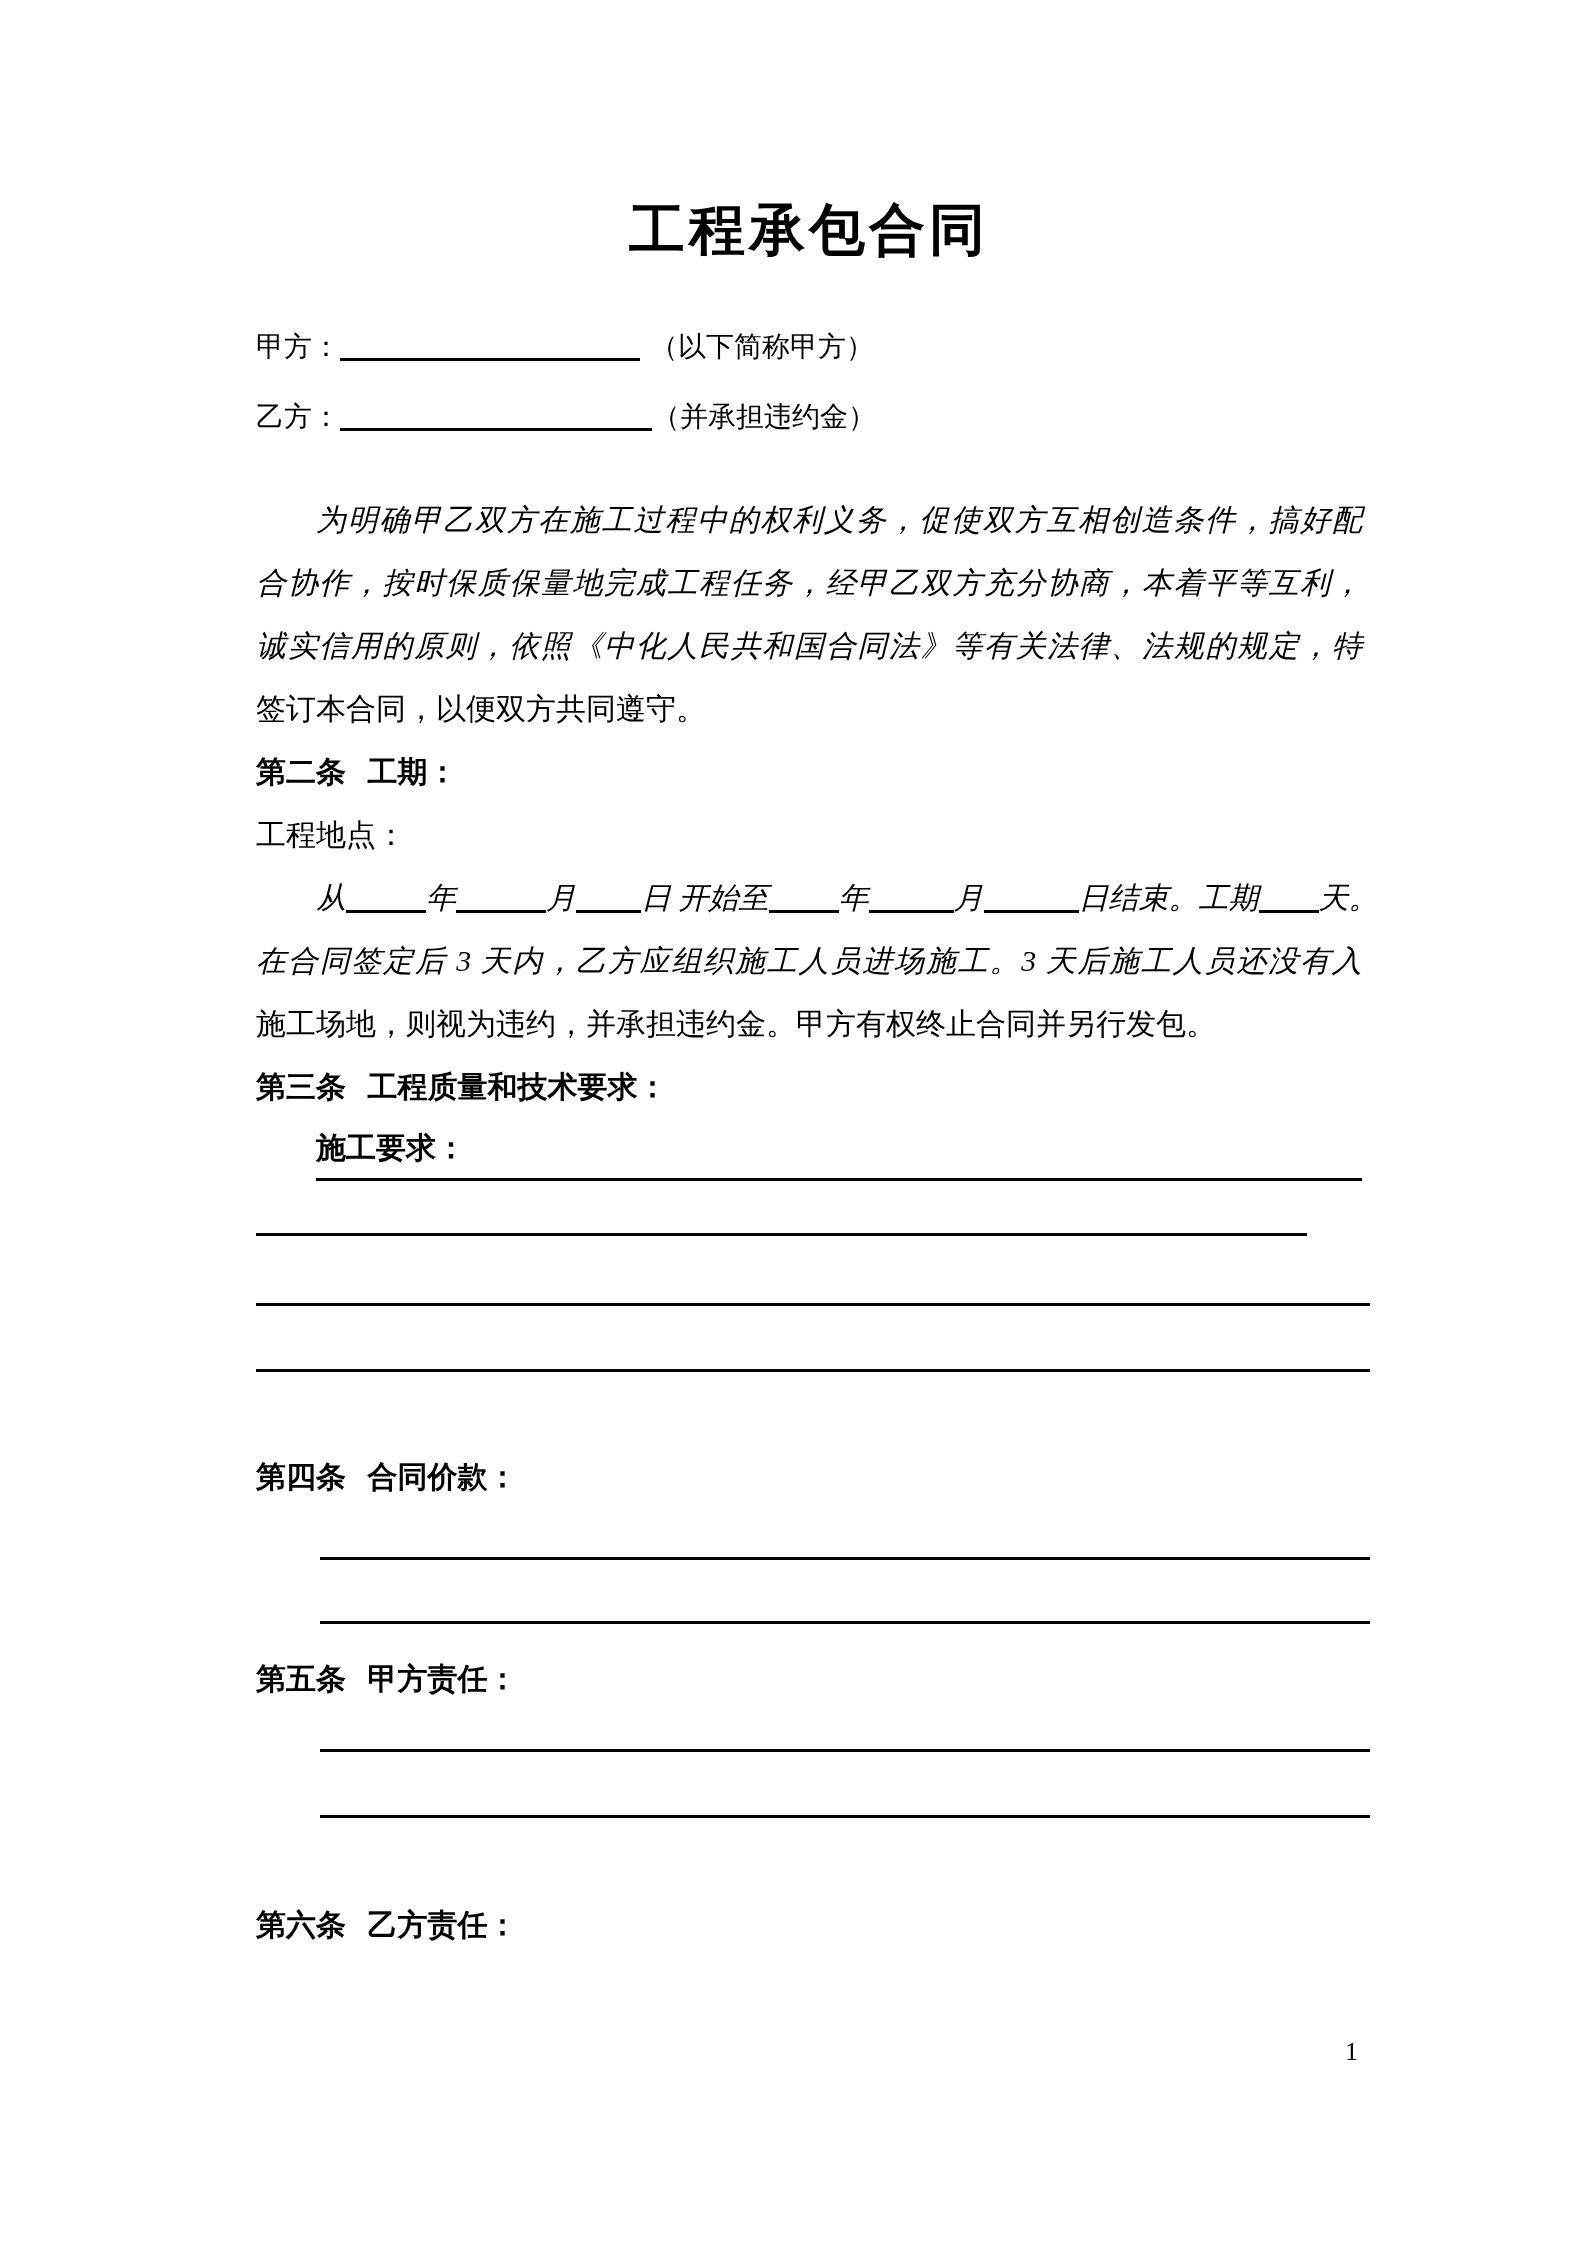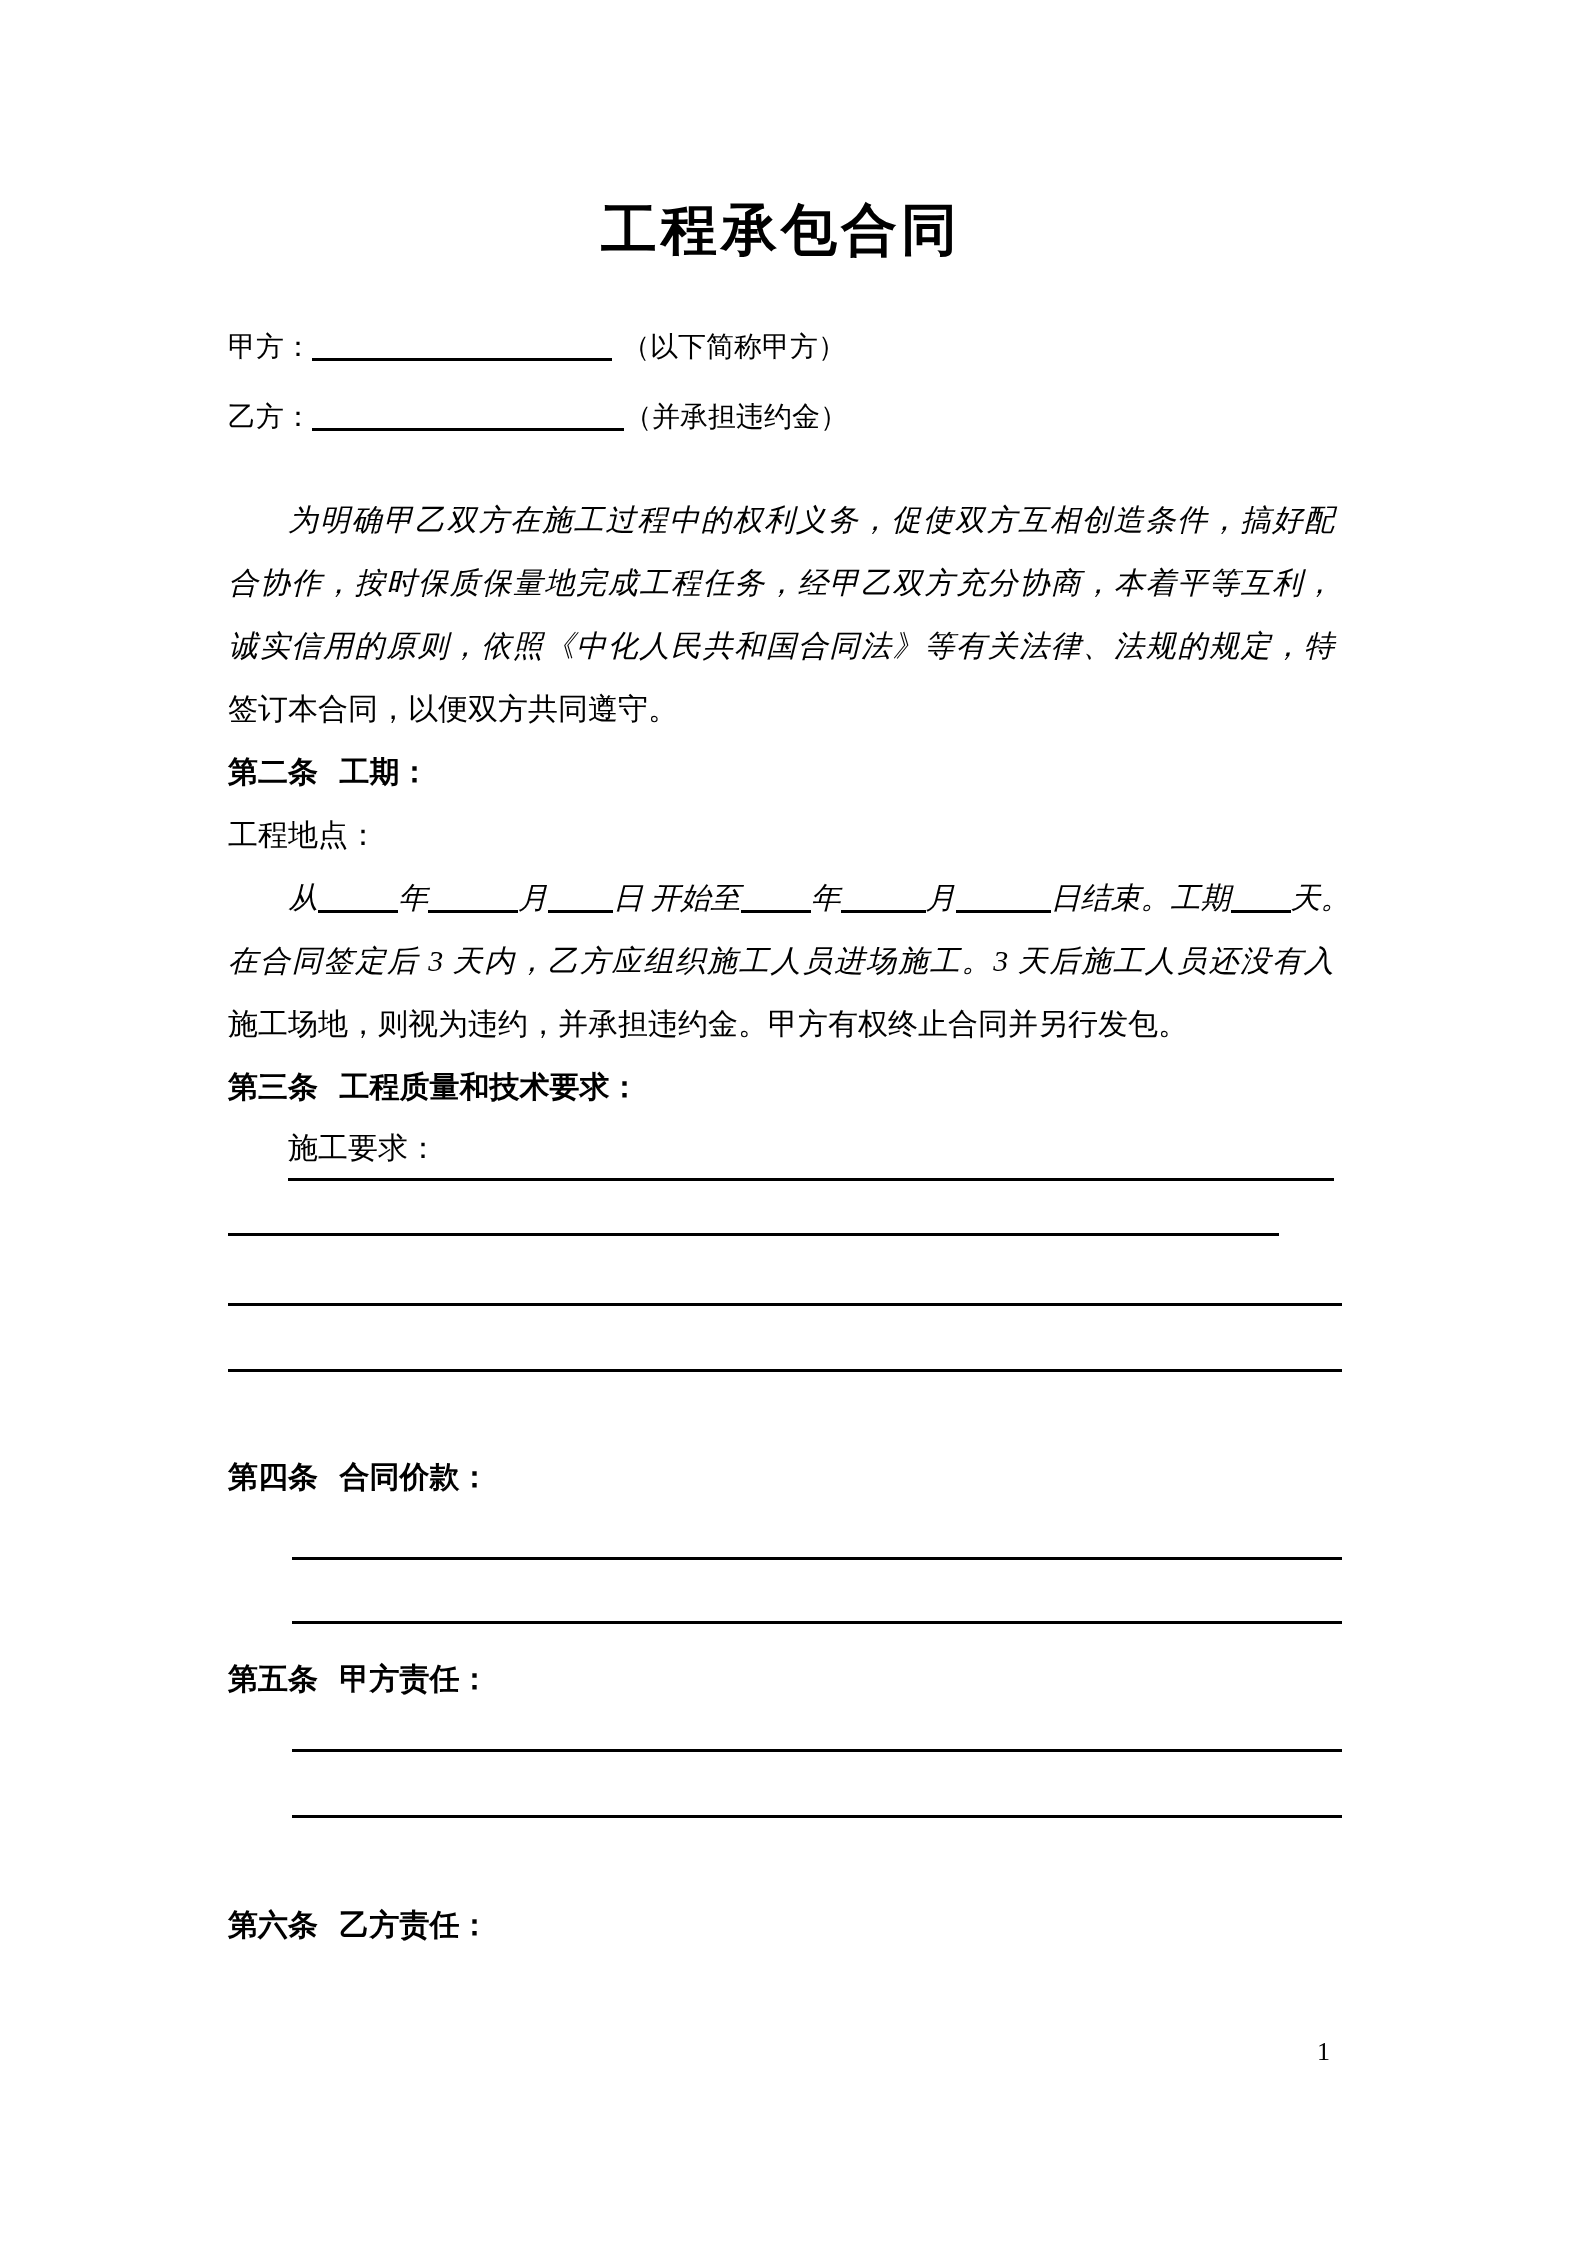--- a/index.html
+++ b/index.html
@@ -3,32 +3,32 @@
 <meta charset="utf-8">
 <style>
   html,body{margin:0;padding:0;background:#ffffff;}
   .page{
     position:relative;
     width:1586px;height:2244px;
     background:#ffffff;color:#000;
     overflow:hidden;
     font-family:"Liberation Serif","DejaVu Serif",serif;
   }
-  .content{position:absolute;left:228px;top:0;width:1106px;}
+  .content{position:absolute;left:256px;top:0;width:1106px;}
   .doc-title{
     margin-top:192px;
     font-family:"Liberation Sans","DejaVu Sans",sans-serif;
     font-weight:bold;font-size:56px;line-height:75px;
     text-align:center;letter-spacing:4px;
   }
   .line{font-size:30px;line-height:63px;}
   .party{font-size:28px;line-height:70px;}
   .parties{margin-top:45px;}
   .preamble{margin-top:36px;}
-  .bold{font-weight:normal;}
+  .bold{font-weight:bold;}
   .hd{font-weight:bold;word-spacing:14px;}
   .just{text-align:justify;text-align-last:justify;text-justify:inter-character;font-style:italic;}
   .indent{padding-left:60px;}
   .nowrap{white-space:nowrap;font-style:italic;}
   
   .blank{display:inline-block;border-bottom:3px solid #000;position:relative;top:5px;height:1px;}
   .b300{width:300px;margin-right:10px;}
   .b312{width:312px;}
   .w80{width:80px;} .w90{width:90px;} .w65{width:65px;}
   .w70{width:70px;} .w85{width:85px;} .w95{width:95px;} .w60{width:60px;}

